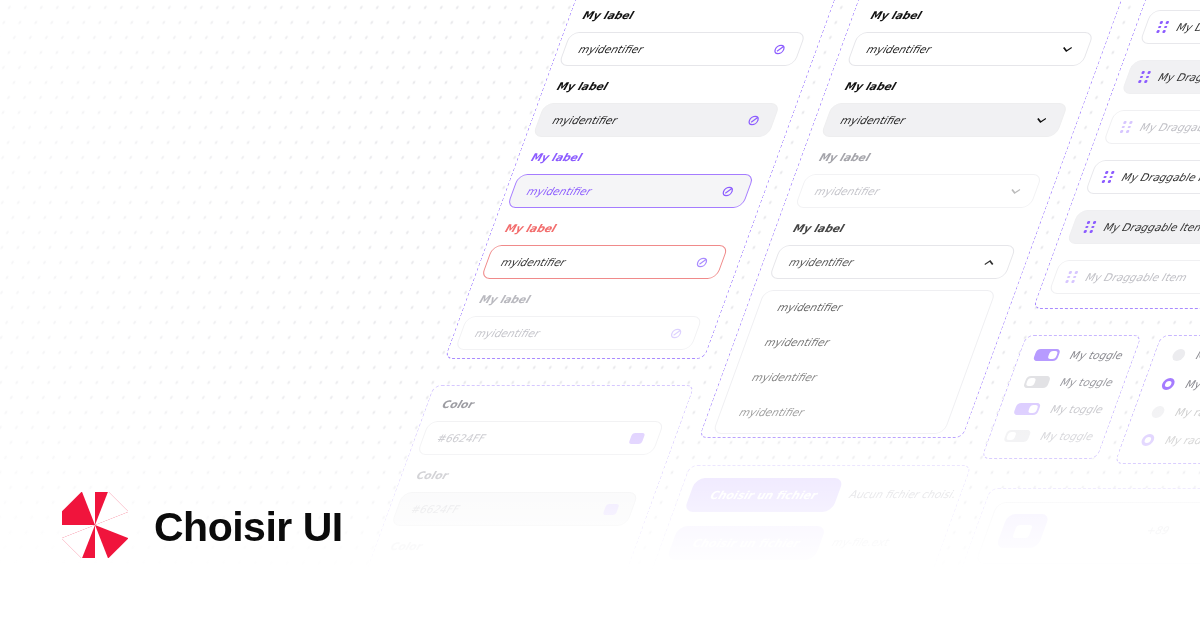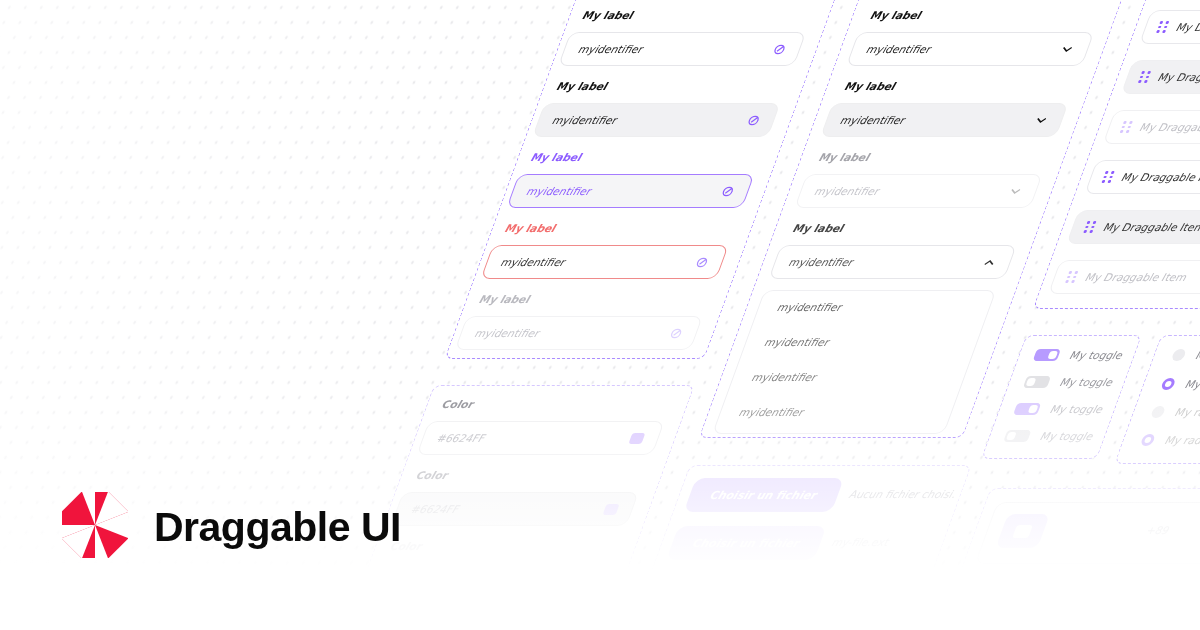--- a/index.html
+++ b/index.html
@@ -321,14 +321,14 @@
         <polygon points="33,33 19.3,-2 33,-2" fill="#fff" transform="rotate(0 33 33)"></polygon>
         <polygon points="33,33 46.7,-2 33,-2" fill="#fff" transform="rotate(90 33 33)"></polygon>
         <polygon points="33,33 19.3,-2 33,-2" fill="#fff" transform="rotate(90 33 33)"></polygon>
         <polygon points="33,33 46.7,-2 68,-2 68,19.3" fill="#fff" transform="rotate(0 33 33)"></polygon>
         <polygon points="33,33 46.7,-2 68,-2 68,19.3" fill="#fff" transform="rotate(180 33 33)"></polygon>
         <polygon points="33,33 19.3,-2 33,-2" fill="#fff" transform="rotate(180 33 33)"></polygon>
         <polygon points="33,33 19.3,-2 33,-2" fill="#fff" transform="rotate(270 33 33)"></polygon>
       </g>
     </svg>
   </span>
-  <span class="brand-name">Draggable UI</span>
+  <span class="brand-name">Choisir UI</span>
 </div>
 
 </body></html>

